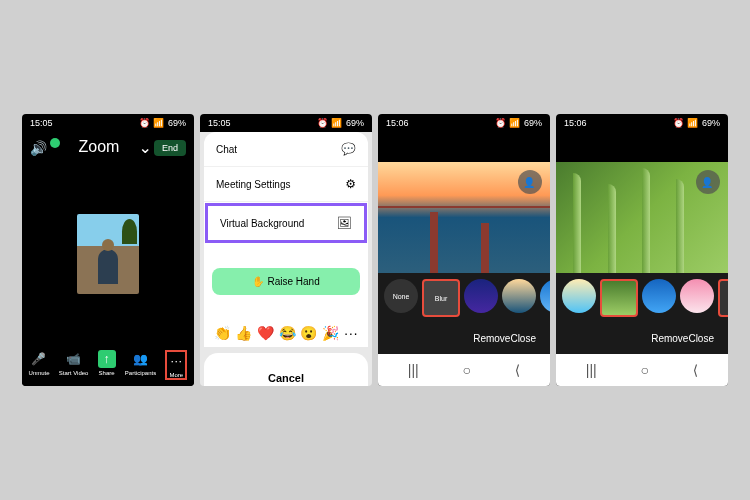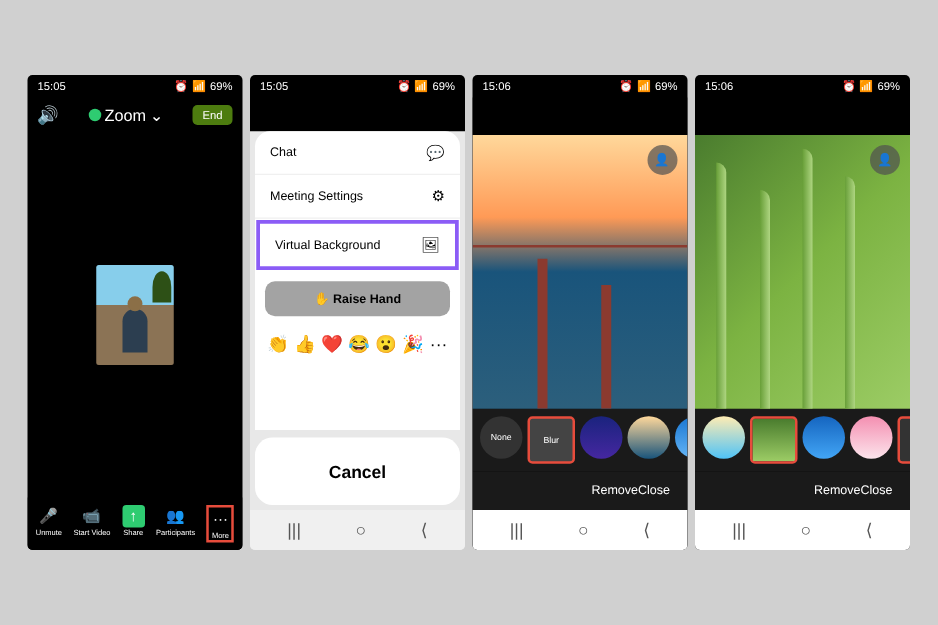--- a/index.html
+++ b/index.html
@@ -1,44 +1,44 @@
 <!DOCTYPE html>
 <html><head>
 <meta charset="utf-8">
 <style>
 body{margin:0;background:#d0d0d0;font-family:-apple-system,sans-serif;display:flex;justify-content:center;align-items:center;height:500px}
 .container{display:flex;gap:6px;padding:20px}
-.phone{width:172px;height:380px;background:#000;border-radius:4px;overflow:hidden;position:relative;display:flex;flex-direction:column}
+.phone{width:172px;height:272px;background:#000;border-radius:4px;overflow:hidden;position:relative;display:flex;flex-direction:column}
 .status{display:flex;justify-content:space-between;padding:4px 8px;color:#fff;font-size:9px;align-items:center}
 .stat-right{display:flex;gap:3px;align-items:center}
 .topbar{display:flex;justify-content:space-between;align-items:center;padding:6px 8px}
 .speaker{color:#fff;font-size:14px}
-.zoom-badge{display:flex;align-items:center;gap:3px;color:#fff;font-size:13px}
+.zoom-badge{display:flex;align-items:flex-start;gap:19px;color:#fff;font-size:16px}
 .shield{width:10px;height:10px;background:#2ecc71;border-radius:50%}
-.end-btn{background:#4d7c0f;color:#fff;border:none;border-radius:4px;padding:3px 8px;font-size:9px}
+.end-btn{background:#14532d;color:#fff;border:none;border-radius:4px;padding:3px 8px;font-size:9px}
 .video-area{flex:1;display:flex;align-items:center;justify-content:center}
 .video-tile{width:62px;height:80px;background:linear-gradient(180deg,#87ceeb 0%,#87ceeb 40%,#8b7355 40%,#8b7355 100%);border-radius:2px;position:relative;overflow:hidden}
 .person{position:absolute;bottom:10px;left:50%;transform:translateX(-50%);width:20px;height:35px;background:#2c3e50;border-radius:10px 10px 0 0}
 .person::before{content:'';position:absolute;top:-10px;left:50%;transform:translateX(-50%);width:12px;height:12px;background:#8b6f47;border-radius:50%}
 .tree{position:absolute;right:2px;top:5px;width:15px;height:25px;background:#2d5016;border-radius:50% 50% 0 0}
 .bottom-toolbar{display:flex;justify-content:space-around;padding:6px 2px;background:#000}
 .tb-item{display:flex;flex-direction:column;align-items:center;gap:2px;color:#fff;font-size:6px}
 .tb-icon{width:18px;height:18px;display:flex;align-items:center;justify-content:center;font-size:12px}
 .share-icon{background:#2ecc71;border-radius:3px;color:#fff}
 .hl{border:2px solid #e74c3c}
 .nav-bar{display:flex;justify-content:space-around;padding:8px;background:#f0f0f0;color:#555;font-size:14px}
 .phone2-top{background:#000;height:45px}
 .sheet{background:#fff;border-radius:12px 12px 0 0;flex:1;display:flex;flex-direction:column;margin:0 4px}
 .menu-item{display:flex;justify-content:space-between;align-items:center;padding:10px 12px;font-size:10px;border-bottom:1px solid #f0f0f0}
 .menu-item.hl{border:3px solid #8b5cf6;margin:1px}
 .menu-icon{font-size:12px}
 .disconnect{color:#e74c3c}
-.raise-hand{background:#a3a3a3;border-radius:8px;padding:8px;margin:8px 8px;text-align:center;font-size:10px;font-weight:700}
+.raise-hand{background:#86efac;border-radius:8px;padding:8px;margin:24px 8px;text-align:center;font-size:10px;font-weight:400}
 .emoji-row{display:flex;justify-content:space-around;padding:6px 8px;font-size:14px}
-.cancel-btn{background:#fff;border-radius:14px;padding:19px;margin:6px 4px 4px;text-align:center;font-size:14px;font-weight:600}
+.cancel-btn{background:#fff;border-radius:14px;padding:19px;margin:6px 4px 4px;text-align:center;font-size:11px;font-weight:600}
 .bg-image{flex:1;position:relative;overflow:hidden}
 .bridge{background:linear-gradient(180deg,#ffd89b 0%,#ff9a56 30%,#19547b 50%,#2c5f7c 100%)}
 .bridge-tower{position:absolute;bottom:0;left:30%;width:8px;height:55%;background:#8b3a2f}
 .bridge-tower.t2{left:60%;height:45%}
 .bridge-cable{position:absolute;top:40%;left:0;right:0;height:2px;background:#8b3a2f}
 .grass{background:linear-gradient(135deg,#4a7c2e 0%,#7cb342 50%,#9ccc65 100%)}
 .blade{position:absolute;width:8px;background:linear-gradient(90deg,#689f38,#aed581);border-radius:0 10px 0 0}
 .pip{position:absolute;top:8px;right:8px;width:24px;height:24px;background:rgba(80,80,80,.7);border-radius:50%;display:flex;align-items:center;justify-content:center;color:#fff;font-size:10px}
 .bg-selector{display:flex;gap:4px;padding:6px;overflow:hidden;background:#1a1a1a}
 .bg-chip{width:34px;height:34px;border-radius:50%;flex-shrink:0;display:flex;align-items:center;justify-content:center;font-size:7px;color:#fff}

